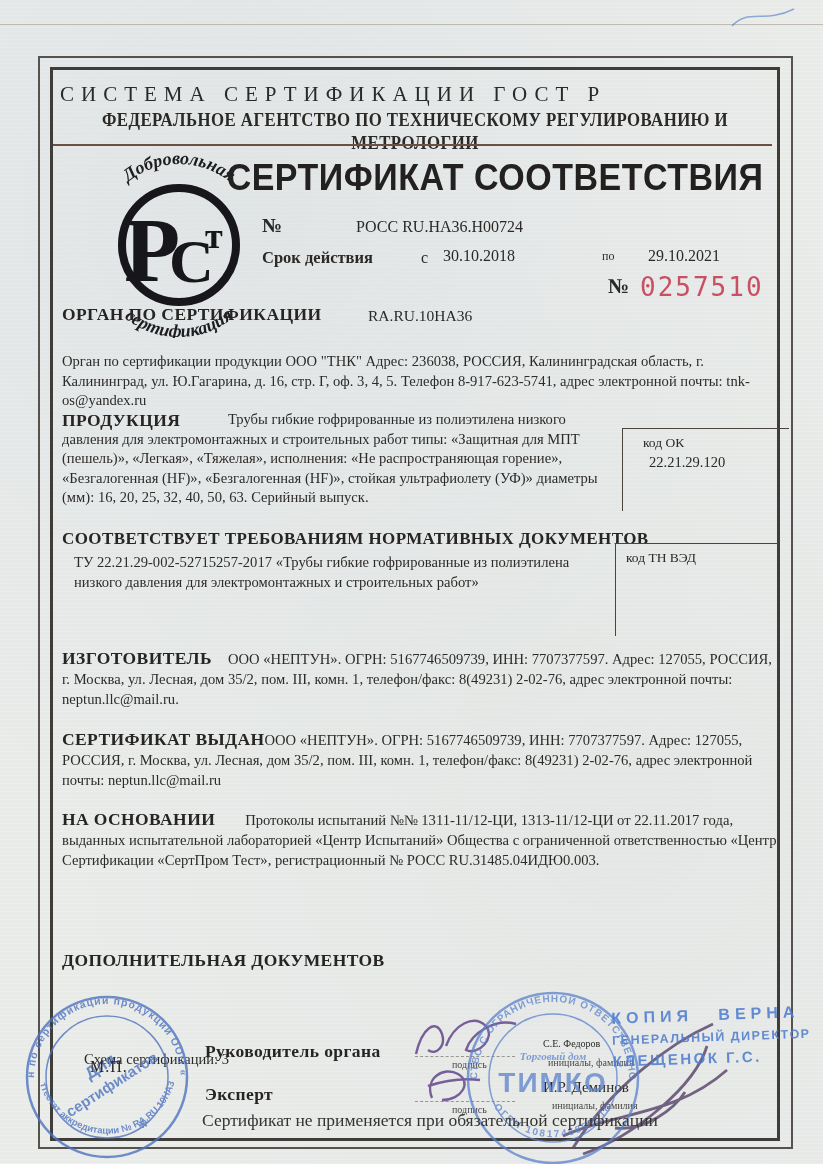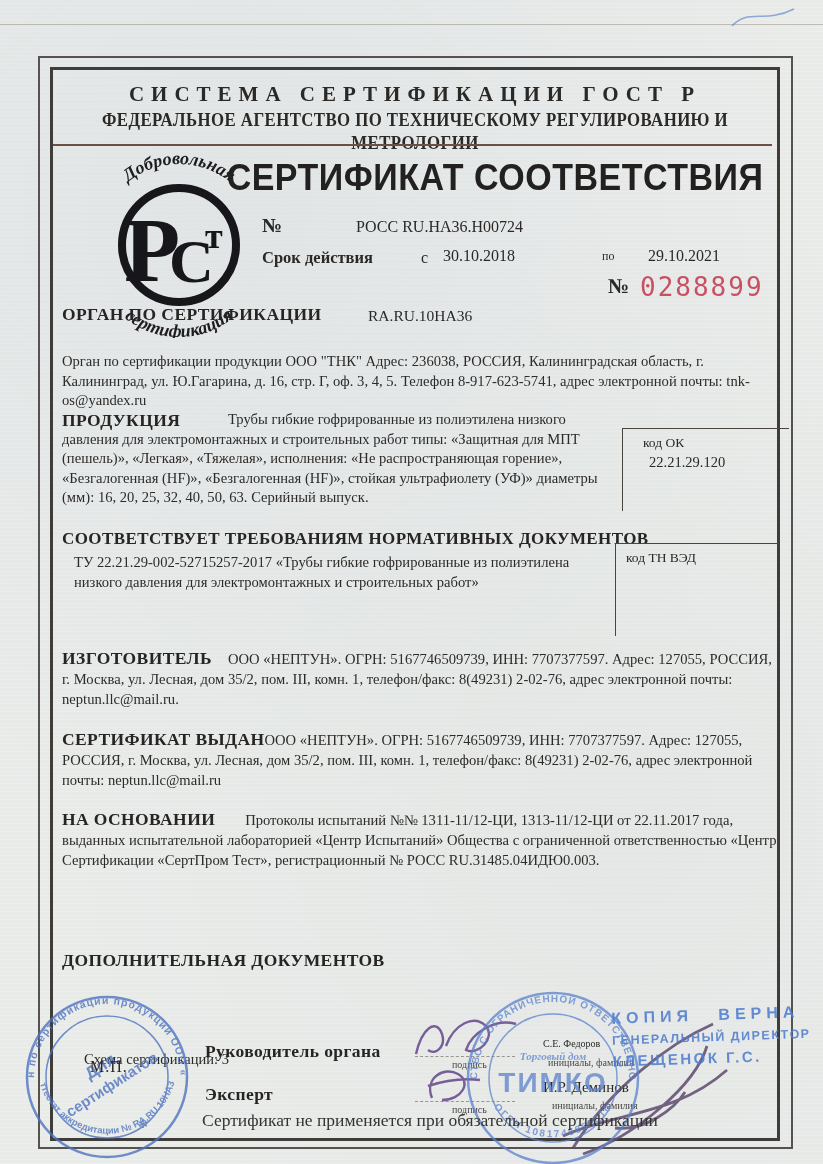--- a/index.html
+++ b/index.html
@@ -10,21 +10,21 @@
       radial-gradient(circle at 28% 18%, rgba(216,222,226,.55), rgba(216,222,226,0) 55%),
       radial-gradient(circle at 75% 70%, rgba(222,226,224,.5), rgba(222,226,224,0) 60%),
       repeating-linear-gradient(0deg, rgba(255,255,255,.18) 0 1px, rgba(0,0,0,0) 1px 4px);
     font-family:"Liberation Serif","DejaVu Serif",serif;
     color:#2b2926;
   }
   .abs{position:absolute;}
   .frame-outer{left:38px;top:56px;width:751px;height:1089px;border:2px solid #57524d;}
   .frame-inner{left:50px;top:67px;width:724px;height:1068px;border:3px solid #403c38;}
   .paper-edge{left:0;top:24px;width:823px;border-top:1px solid rgba(150,140,128,.5);}
-  .hdr1{left:60px;top:82px;width:710px;text-align:center;font-size:21px;font-weight:bold;letter-spacing:7px;}
+  .hdr1{left:60px;top:82px;width:710px;text-align:left;font-size:21px;font-weight:normal;letter-spacing:7px;}
   .hdr2{left:58px;top:112px;width:714px;text-align:center;font-size:16.5px;font-weight:bold;letter-spacing:.4px;transform:scale(1.02,1.12);}
   .hdr-rule{left:53px;top:144px;width:719px;border-top:2px solid #6d5044;}
   .doc-title{left:220px;top:158px;width:550px;text-align:center;font-family:"Liberation Sans","DejaVu Sans",sans-serif;font-weight:bold;font-size:34px;letter-spacing:.5px;transform:scale(1,1.1);color:#23211f;}
   .sec-label{font-weight:bold;font-size:17.5px;letter-spacing:.4px;color:#272523;}
   .body-text{font-size:14.6px;line-height:19.5px;color:#2d2b28;}
   .small-cap{font-size:10px;color:#4a4845;}
   .code-box{border-top:1.5px solid #4a443e;border-left:1.5px solid #4a443e;}
   .code-box .cb-label{font-size:13.5px;padding:6px 0 0 10px;}
   .red-num{font-family:"DejaVu Sans Mono",monospace;font-size:26px;letter-spacing:2px;color:#c94f63;}
   .copy-stamp{left:612px;top:1006px;width:210px;transform:rotate(-2deg);color:#4f7ed0;font-family:"Liberation Sans","DejaVu Sans",sans-serif;font-weight:bold;opacity:.88;}
@@ -70,21 +70,21 @@
 <div class="abs" style="left:262px;top:214px;font-size:20px;font-weight:bold;">№</div>
 <div class="abs" style="left:356px;top:218px;font-size:16px;">РОСС RU.НА36.Н00724</div>
 
 <div class="abs" style="left:262px;top:248px;font-size:16.5px;font-weight:bold;">Срок действия</div>
 <div class="abs" style="left:421px;top:249px;font-size:16px;">с</div>
 <div class="abs" style="left:443px;top:247px;font-size:16px;">30.10.2018</div>
 <div class="abs" style="left:602px;top:249px;font-size:12px;">по</div>
 <div class="abs" style="left:648px;top:247px;font-size:16px;">29.10.2021</div>
 
 <div class="abs" style="left:608px;top:274px;font-size:21px;font-weight:bold;">№</div>
-<div class="abs red-num" style="left:640px;top:272px;">0288899</div>
+<div class="abs red-num" style="left:640px;top:272px;">0257510</div>
 
 <div class="abs sec-label" style="left:62px;top:304px;">ОРГАН ПО СЕРТИФИКАЦИИ</div>
 <div class="abs" style="left:368px;top:307px;font-size:15.5px;">RA.RU.10НА36</div>
 <div class="abs body-text" style="left:62px;top:352px;width:714px;">Орган по сертификации продукции ООО "ТНК" Адрес: 236038, РОССИЯ, Калининградская область, г. Калининград, ул. Ю.Гагарина, д. 16, стр. Г, оф. 3, 4, 5. Телефон 8-917-623-5741, адрес электронной почты: tnk-os@yandex.ru</div>
 
 <div class="abs sec-label" style="left:62px;top:410px;">ПРОДУКЦИЯ</div>
 <p class="abs body-text" style="left:62px;top:404px;width:556px;text-indent:166px;margin:6px 0 0 0;">Трубы гибкие гофрированные из полиэтилена низкого давления для электромонтажных и строительных работ типы: «Защитная для МПТ (пешель)», «Легкая», «Тяжелая», исполнения: «Не распространяющая горение», «Безгалогенная (HF)», «Безгалогенная (HF)», стойкая  ультрафиолету (УФ)» диаметры (мм): 16, 20, 25, 32, 40, 50, 63. Серийный выпуск.</p>
 
 <div class="abs code-box" style="left:622px;top:428px;width:156px;height:82px;padding-left:10px;">
   <div class="cb-label">код ОК</div>

